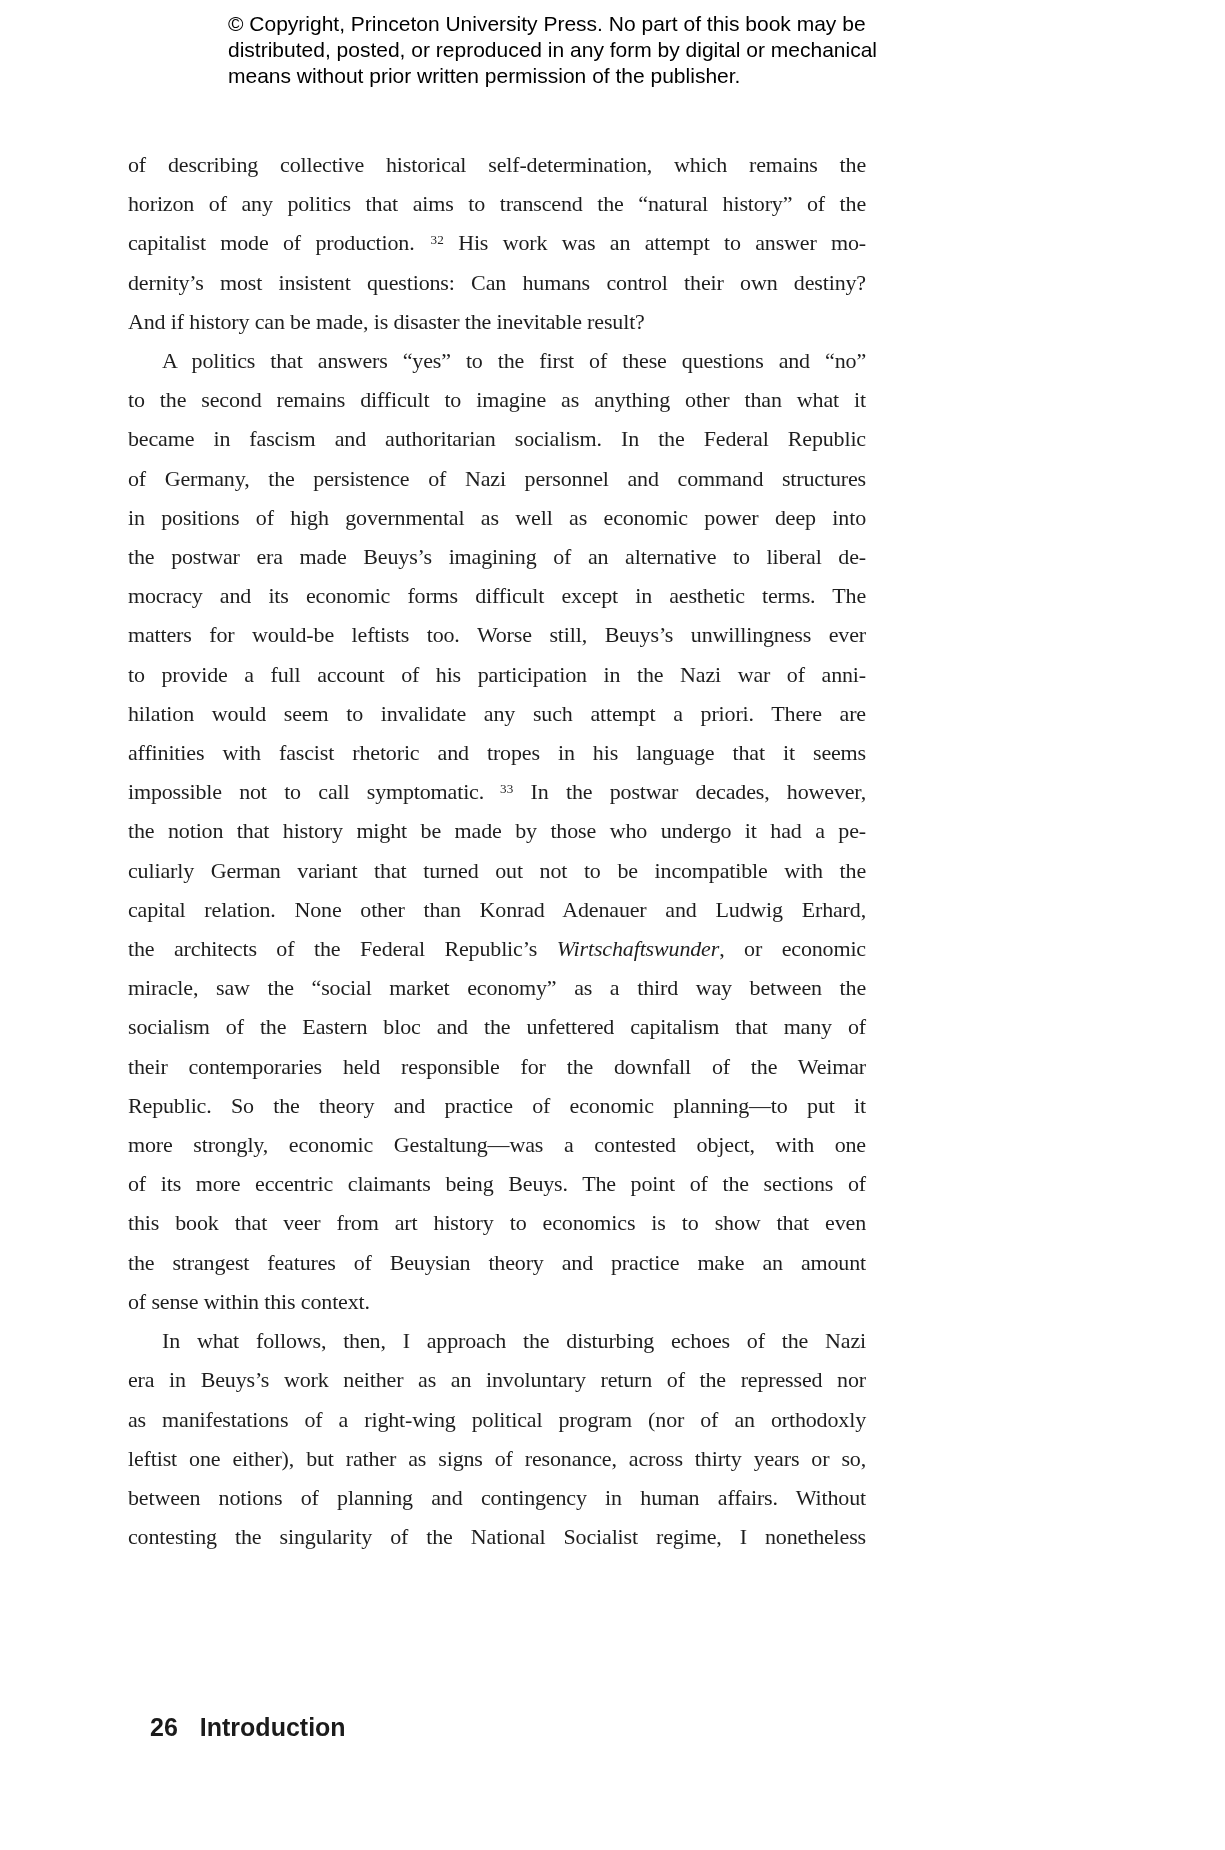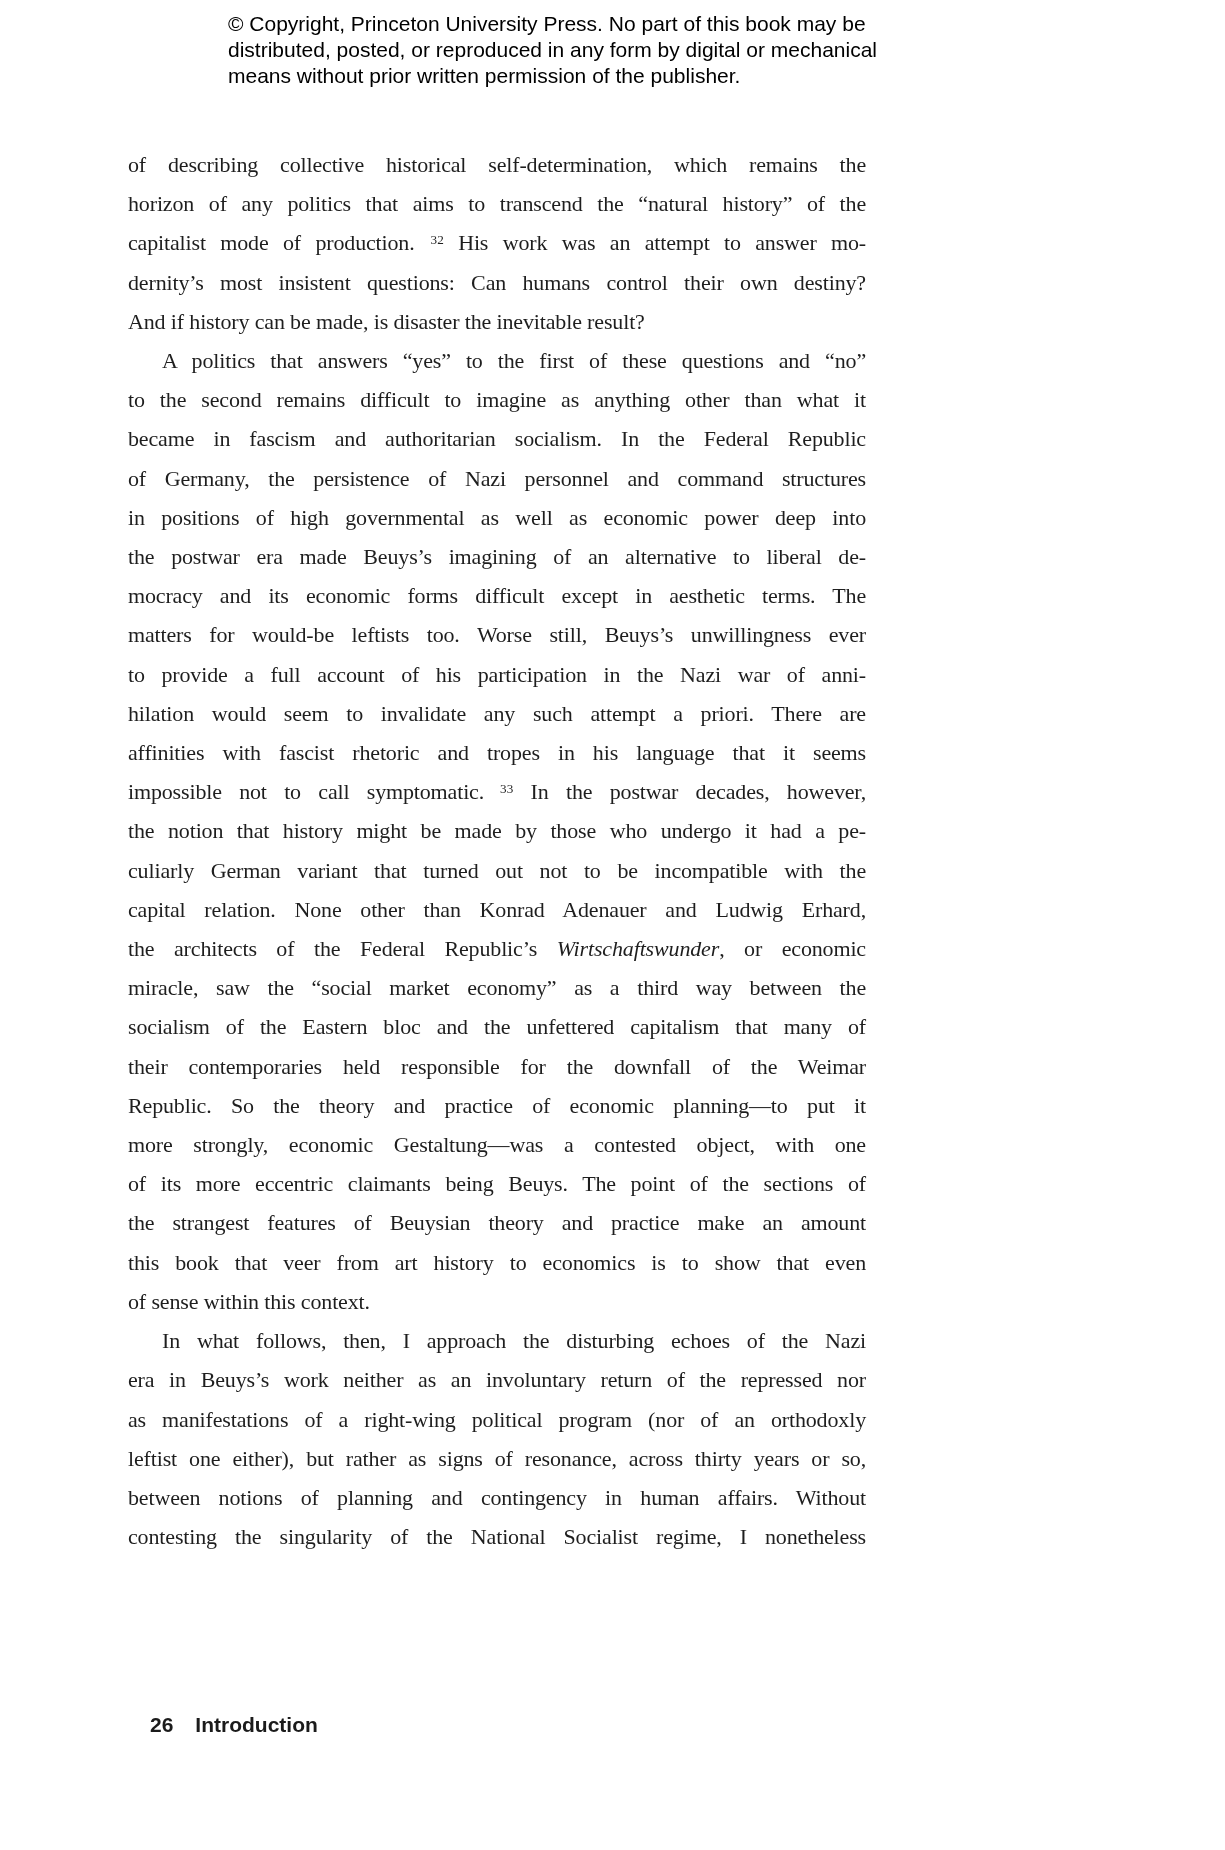--- a/index.html
+++ b/index.html
@@ -48,21 +48,21 @@
     margin-left: 16px;
   }
   .folio {
     position: absolute;
     left: 150px;
     top: 1712px;
     display: flex;
     gap: 22px;
     font-family: "Liberation Sans", sans-serif;
     font-weight: bold;
-    font-size: 21px;
+    font-size: 25px;
     line-height: 1.2;
     color: #1b1b1b;
   }
   .query-notice {
     position: absolute;
     left: 0;
     top: 1797px;
     width: 100%;
     text-align: left;
     font-family: "Liberation Sans", sans-serif;
@@ -105,22 +105,22 @@
         <div class="bodyline" style="">the notion that history might be made by those who undergo it had a pe-</div>
         <div class="bodyline" style="">culiarly German variant that turned out not to be incompatible with the</div>
         <div class="bodyline" style="">capital relation. None other than Konrad Adenauer and Ludwig Erhard,</div>
         <div class="bodyline" style="">the architects of the Federal Republic’s <i>Wirtschaftswunder</i>, or economic</div>
         <div class="bodyline" style="">miracle, saw the “social market economy” as a third way between the</div>
         <div class="bodyline" style="">socialism of the Eastern bloc and the unfettered capitalism that many of</div>
         <div class="bodyline" style="">their contemporaries held responsible for the downfall of the Weimar</div>
         <div class="bodyline" style="">Republic. So the theory and practice of economic planning—to put it</div>
         <div class="bodyline" style="">more strongly, economic Gestaltung—was a contested object, with one</div>
         <div class="bodyline" style="">of its more eccentric claimants being Beuys. The point of the sections of</div>
+        <div class="bodyline" style="">this book that veer from art history to economics is to show that even</div>
         <div class="bodyline" style="">the strangest features of Beuysian theory and practice make an amount</div>
-        <div class="bodyline" style="">this book that veer from art history to economics is to show that even</div>
         <div class="bodyline lastline" style="">of sense within this context.</div>
       </div>
       <div>
         <div class="bodyline indented" style="">In what follows, then, I approach the disturbing echoes of the Nazi</div>
         <div class="bodyline" style="">era in Beuys’s work neither as an involuntary return of the repressed nor</div>
         <div class="bodyline" style="">as manifestations of a right-wing political program (nor of an orthodoxly</div>
         <div class="bodyline" style="">leftist one either), but rather as signs of resonance, across thirty years or so,</div>
         <div class="bodyline" style="">between notions of planning and contingency in human affairs. Without</div>
         <div class="bodyline" style="">contesting the singularity of the National Socialist regime, I nonetheless</div>
       </div>

